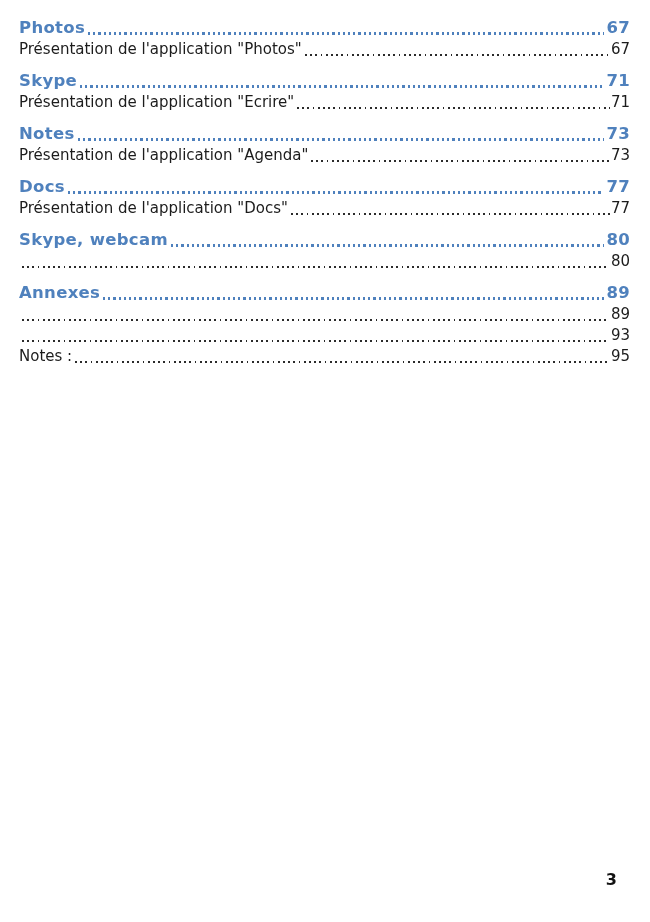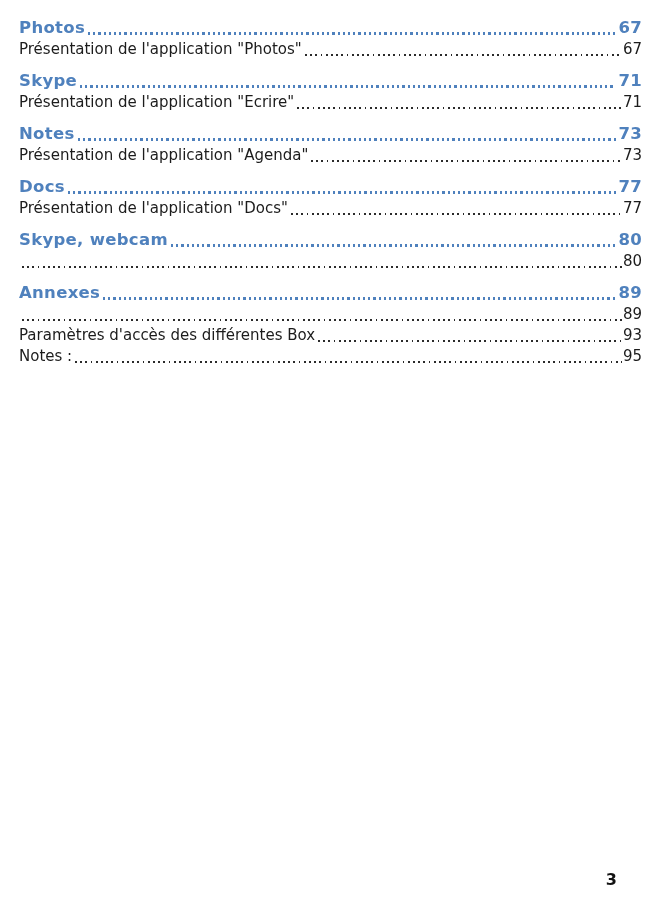--- a/index.html
+++ b/index.html
@@ -11,21 +11,21 @@
     width: 650px;
     height: 922px;
     font-family: "DejaVu Sans", "Liberation Sans", sans-serif;
   }
   .page {
     position: relative;
     width: 650px;
     height: 922px;
     background: #ffffff;
     box-sizing: border-box;
-    padding: 17px 8px 0 19px;
+    padding: 17px 20px 0 19px;
     overflow: hidden;
   }
   .toc-section {
     margin-bottom: 10px;
   }
   .row {
     display: flex;
     align-items: flex-end;
   }
   .row span {
@@ -142,21 +142,20 @@
       <div class="row heading">
         <span>Annexes</span>
         <span class="leader h-leader"></span>
         <span>89</span>
       </div>
       <div class="row entry">
         <span class="leader e-leader"></span>
         <span>89</span>
       </div>
       <div class="row entry">
-        <span>Paramètres d'accès des différentes Box</span>
         <span class="leader e-leader"></span>
         <span>93</span>
       </div>
       <div class="row entry">
         <span>Notes :</span>
         <span class="leader e-leader"></span>
         <span>95</span>
       </div>
     </section>
 

